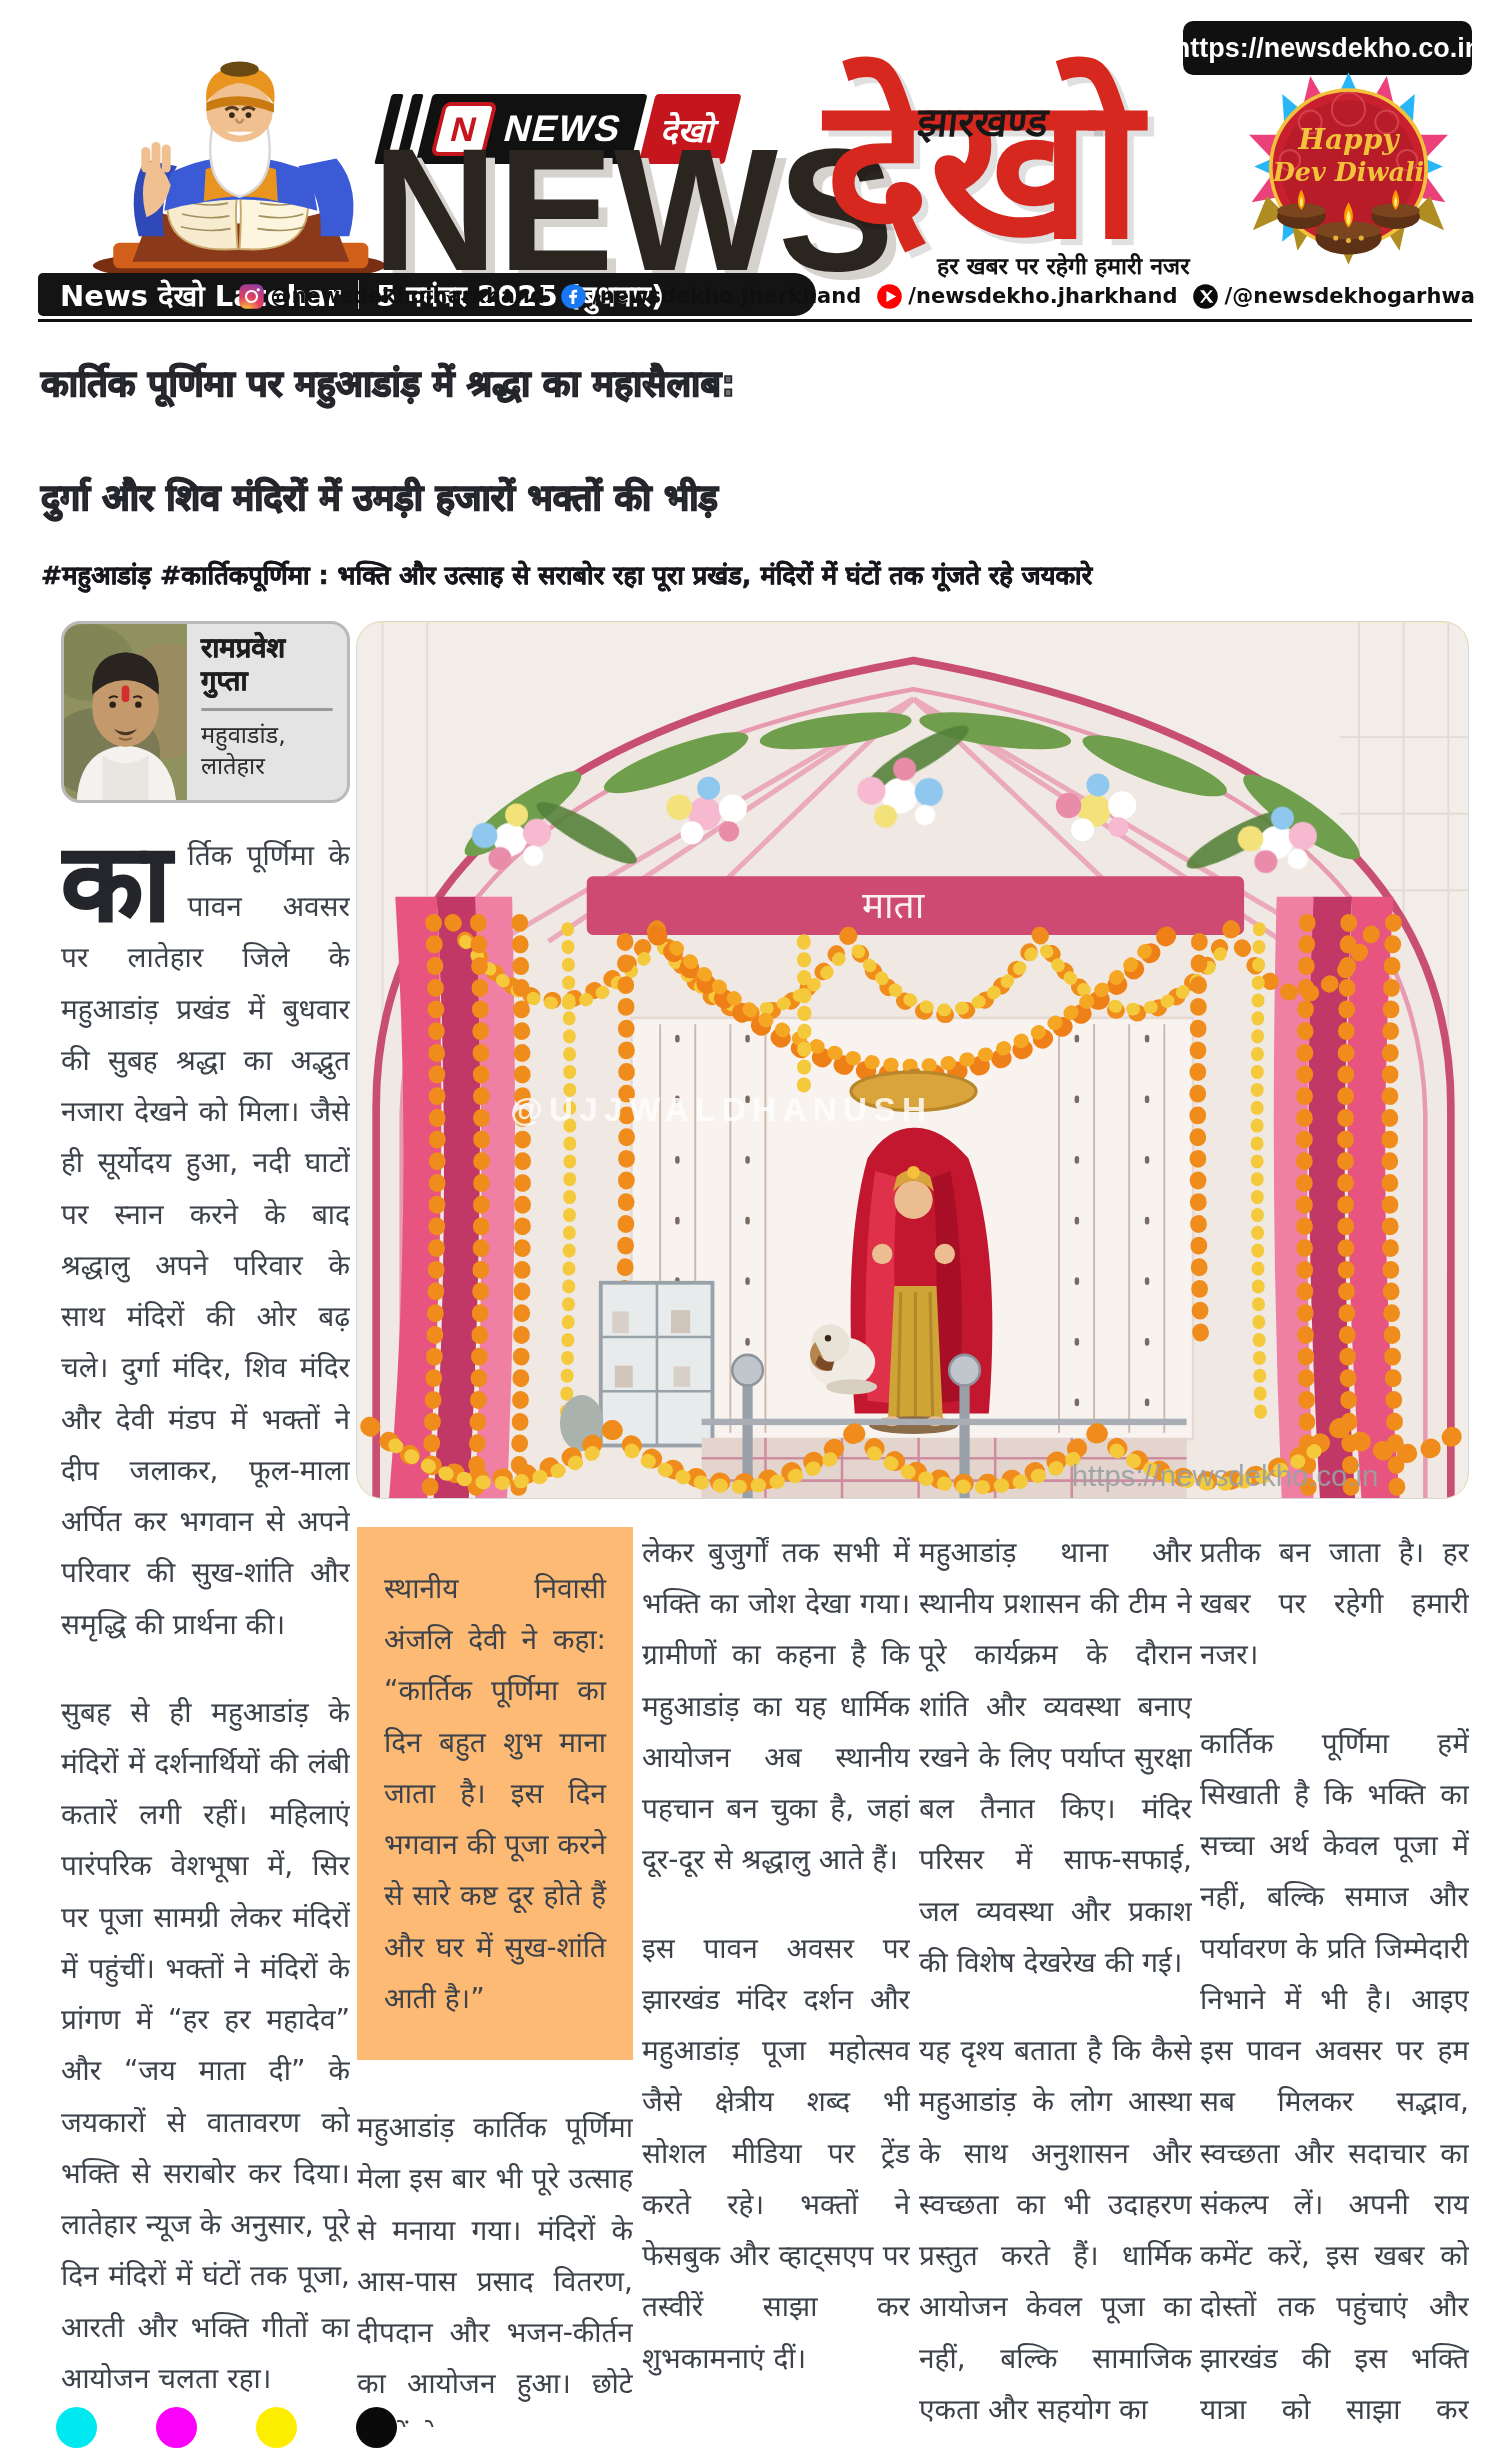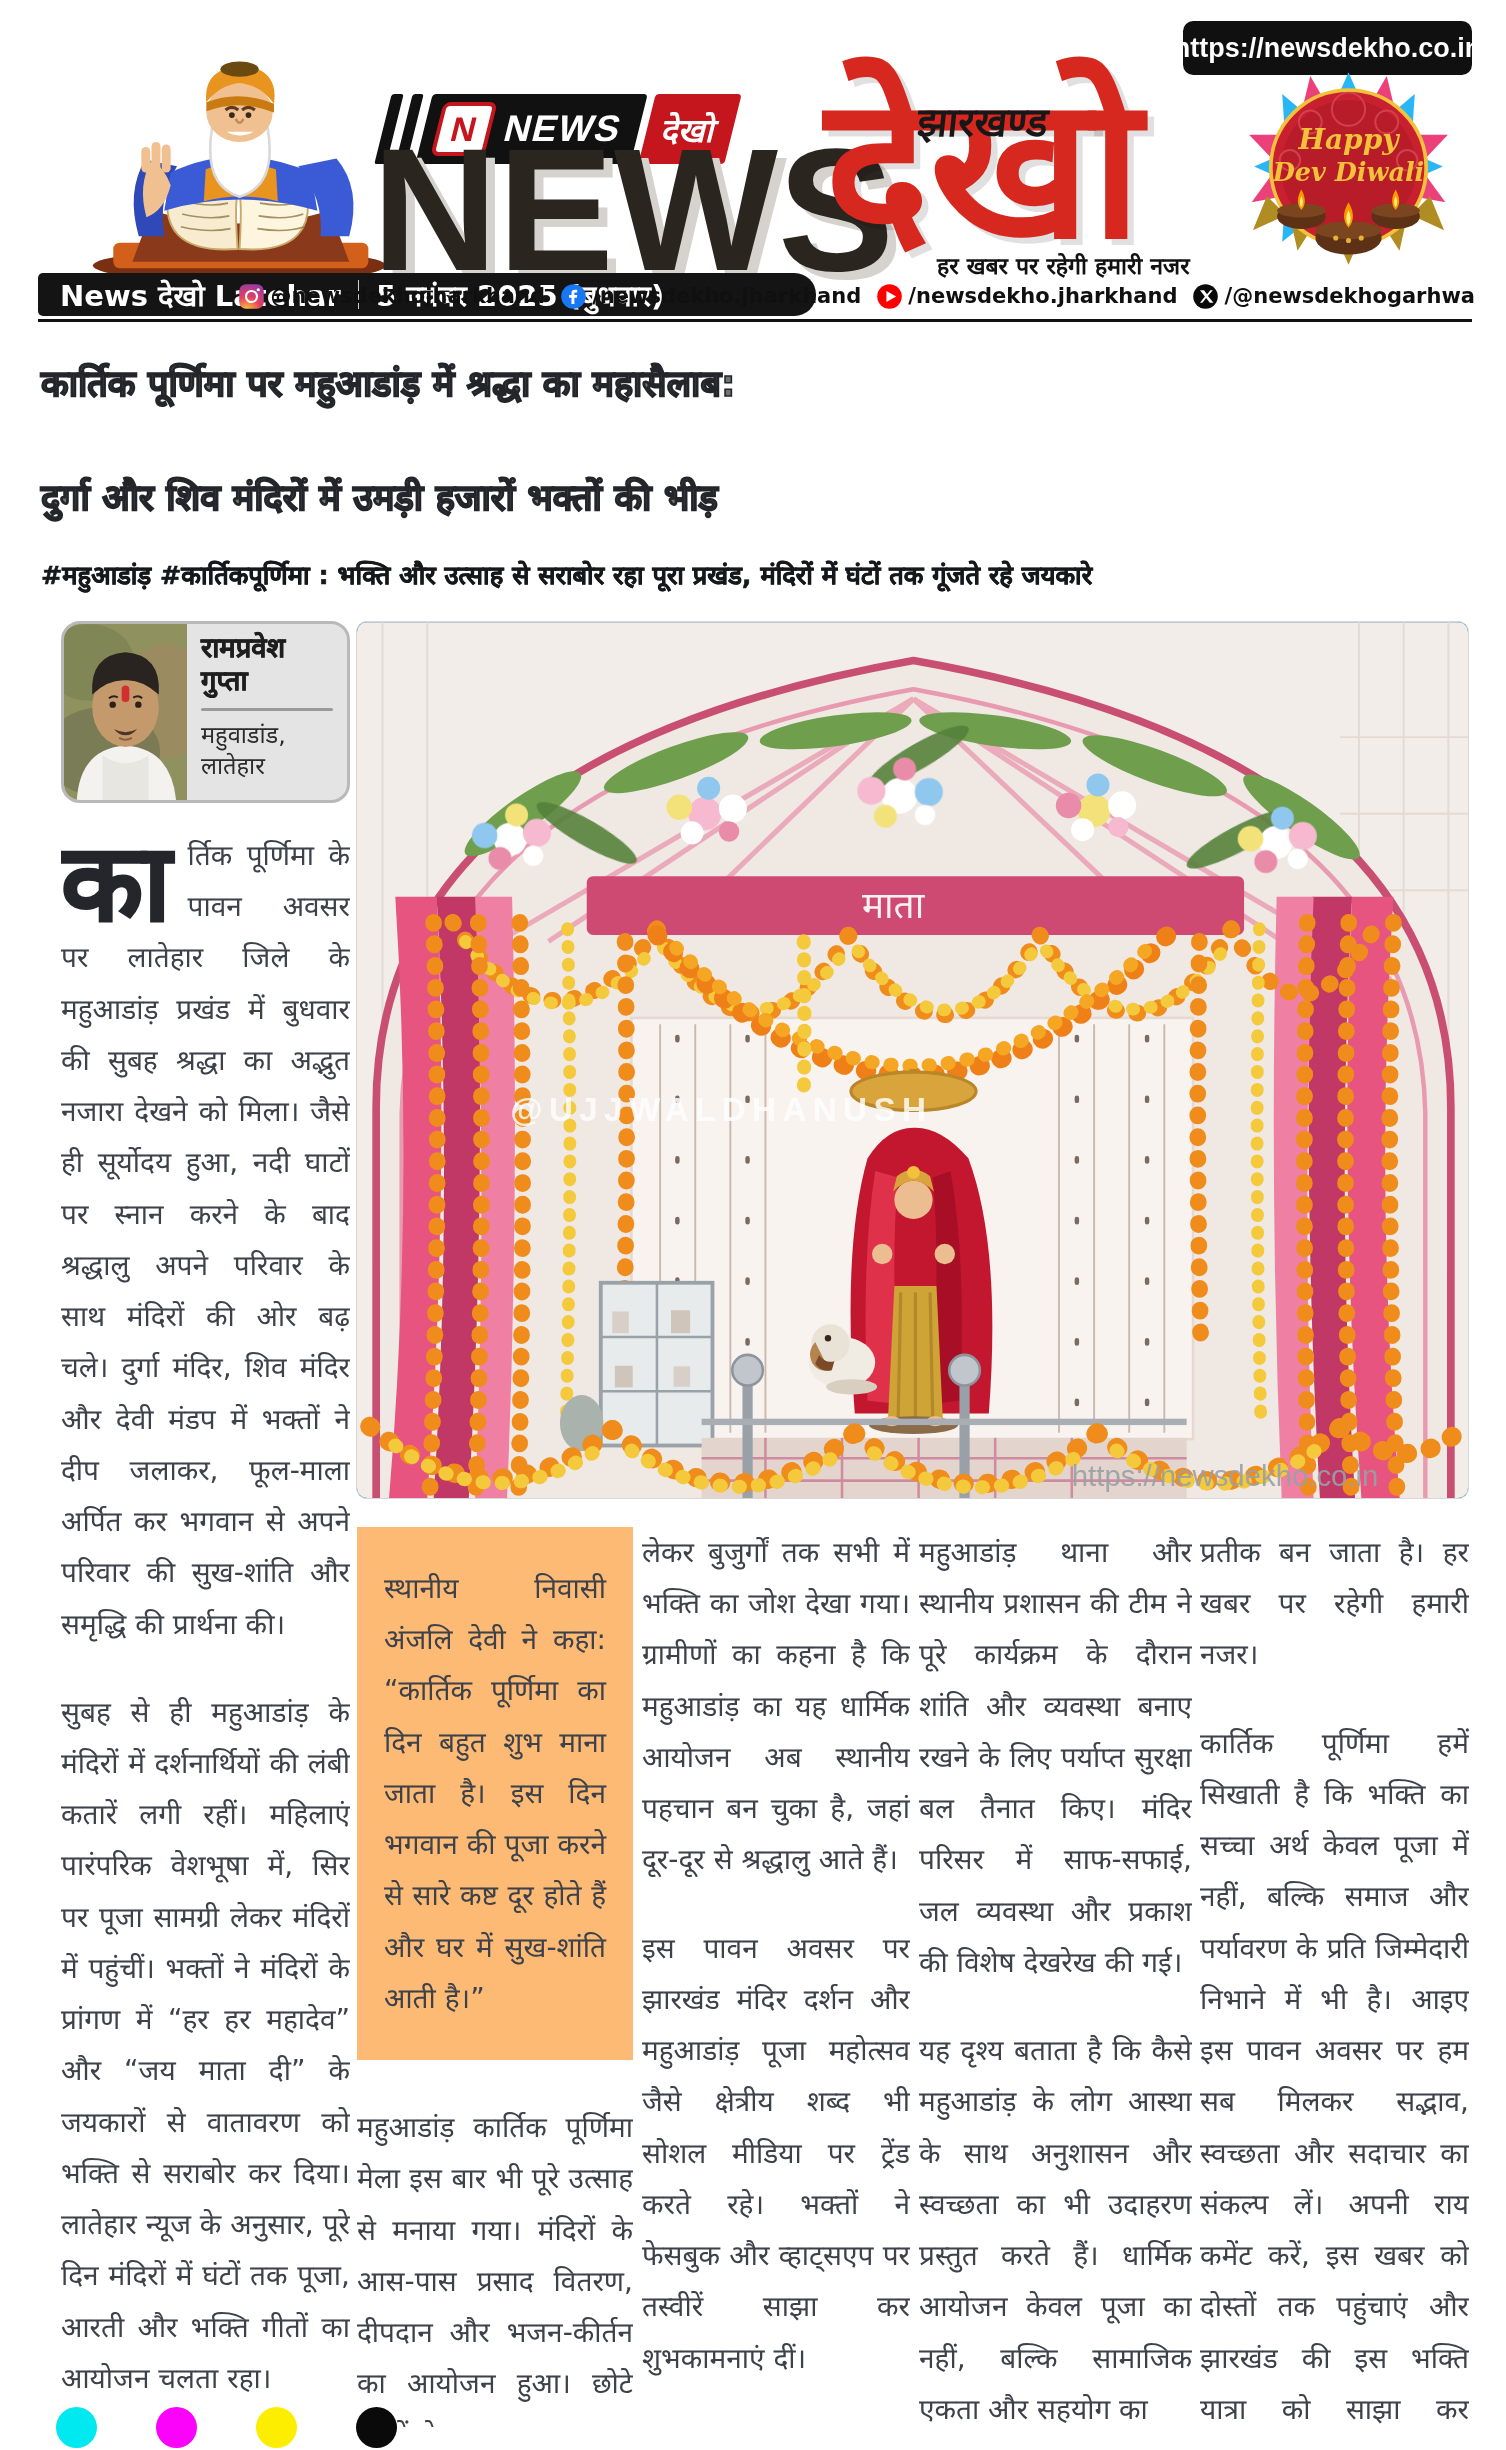--- a/index.html
+++ b/index.html
@@ -54,22 +54,22 @@
   
   .reporter{position:absolute;left:61px;top:621px;width:289px;height:182px;border:3.2px solid #b9b9b9;
     border-radius:19px;overflow:hidden;display:flex;background:#e4e4e4;box-sizing:border-box;}
   .reporter .photo{width:123px;flex:none;}
   .reporter .info{flex:1;padding:7px 14px;box-sizing:border-box;}
   .reporter .name{font-size:27.4px;font-weight:800;color:#1e1e1e;line-height:1.22;-webkit-text-stroke:0.5px #1e1e1e;}
   .reporter .div{height:3.2px;background:#9a9a9a;margin:10.2px 0 9px 0;border-radius:1.9px;}
   .reporter .loc{font-size:23.6px;color:#2c2c2c;line-height:1.3;}
 
   
-  .photo-frame{position:absolute;left:356px;top:621px;width:1113px;height:878px;border-radius:11px;
-    overflow:hidden;border:1.9px solid #d8d8d8;background:#0369a1;box-sizing:border-box;}
+  .photo-frame{position:absolute;left:356px;top:621px;width:1113px;height:878px;border-radius:26px;
+    overflow:hidden;border:1.9px solid #d8d8d8;background:#fde047;box-sizing:border-box;}
 
   
   .col{position:absolute;color:#3c414a;font-size:28px;line-height:1.83;text-align:justify;}
   .col p{margin:0 0 37px 0;}
   .dropcap{float:left;font-size:107px;line-height:89px;font-weight:900;color:#24262c;
     margin:9px 16.6px 0 0;-webkit-text-stroke:1.9px #24262c;}
   .quotebox{background:#fdba74;padding:36px 27px;margin-bottom:42px;}
   #col1{left:61px;top:830px;width:289px;height:1581px;overflow:hidden;}
   #col2{left:357px;top:1527px;width:276px;height:900px;overflow:hidden;}
   #col3{left:642px;top:1527px;width:268px;height:900px;overflow:hidden;}

